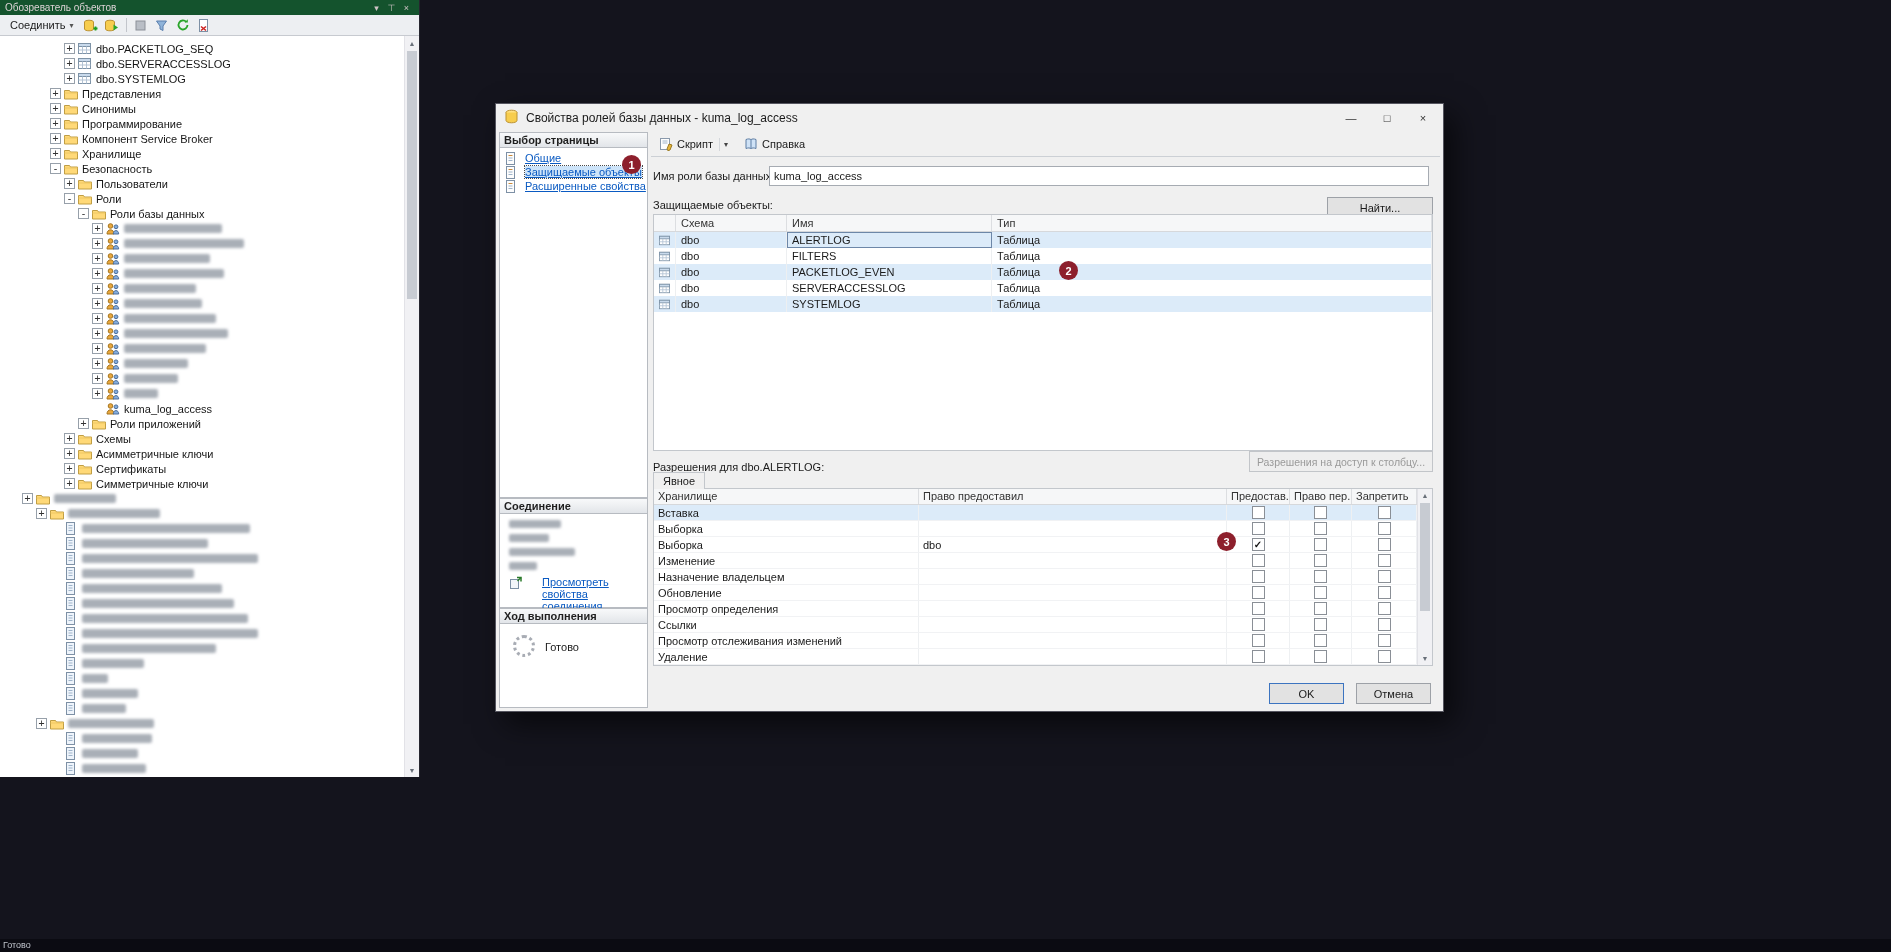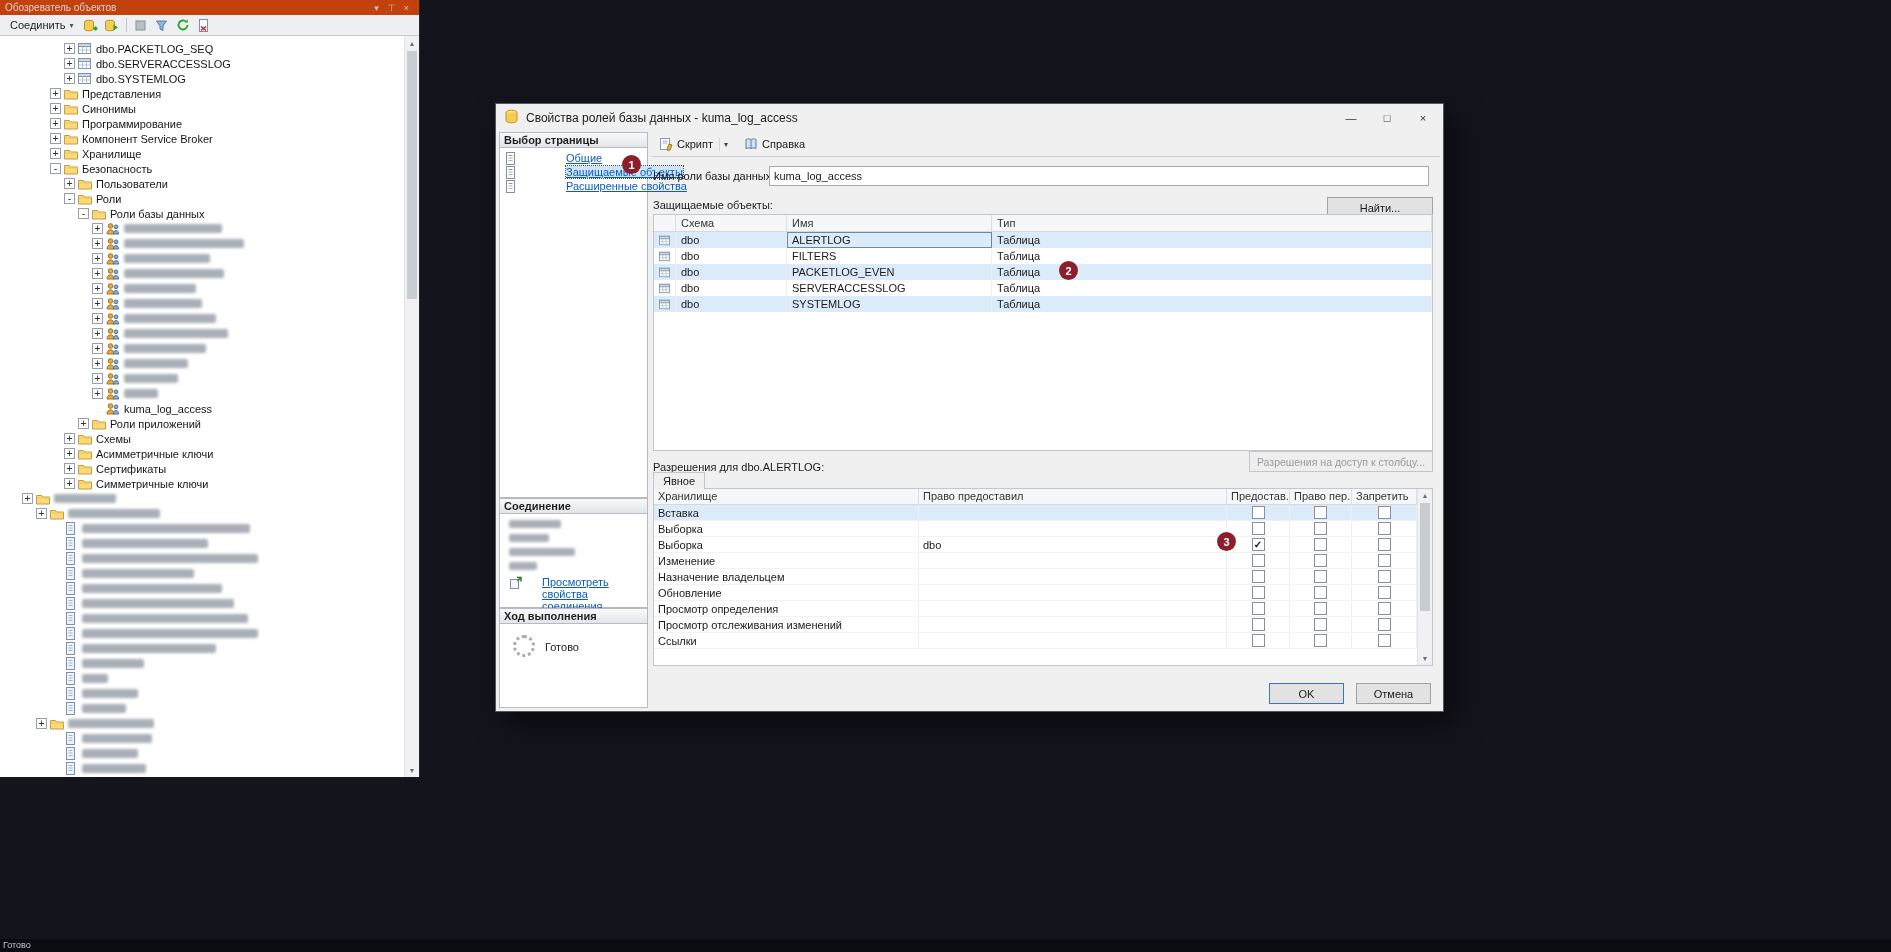--- a/index.html
+++ b/index.html
@@ -1,21 +1,21 @@
 <!DOCTYPE html>
 <html><head>
 <meta charset="utf-8">
 <style>
 *{box-sizing:border-box;margin:0;padding:0;}
 html,body{width:1891px;height:952px;}
 body{position:relative;background:#14141d;font-family:"Liberation Sans",sans-serif;overflow:hidden;}
 
 
 #oe{position:absolute;left:0;top:0;width:420px;height:777px;background:#fff;display:flex;flex-direction:column;border-right:1px solid #26262f;}
-.oe-titlebar{height:15px;background:#c2410c;color:#ddd4d6;font-size:10px;display:flex;align-items:center;padding:0 5px;flex:none;}
+.oe-titlebar{height:15px;background:#14532d;color:#ddd4d6;font-size:10px;display:flex;align-items:center;padding:0 5px;flex:none;}
 .oe-title{flex:1;}
 .oe-tb-btn{width:15px;text-align:center;color:#cfc3c6;font-size:9px;cursor:default;}
 .oe-toolbar{height:21px;background:#edeff2;border-bottom:1px solid #c7cad0;display:flex;align-items:center;padding:0 3px;flex:none;}
 .connect-btn{display:flex;align-items:center;gap:4px;font-size:11px;color:#1c1c1c;padding:1px 6px;background:none;border:1px solid transparent;font-family:"Liberation Sans",sans-serif;}
 .caret{font-size:8px;color:#555;}
 .tb-icons{display:flex;align-items:center;gap:1px;}
 .tb-icon{width:20px;height:18px;display:flex;align-items:center;justify-content:center;}
 .tb-sep{width:1px;height:14px;background:#c2c5cb;margin:0 3px;}
 .oe-tree{flex:1;position:relative;background:#fff;overflow:hidden;}
 .tree-rows{padding-top:5px;}
@@ -31,21 +31,21 @@
 
 
 #dlg{position:absolute;left:495px;top:103px;width:949px;height:609px;background:#f0f0f0;border:1px solid #55555f;box-shadow:10px 12px 28px rgba(0,0,0,.6);font-size:11px;color:#1a1a1a;}
 .dlg-titlebar{position:absolute;left:0;top:0;right:0;height:28px;display:flex;align-items:center;padding-left:8px;gap:7px;font-size:12px;}
 .win-btns{position:absolute;right:2px;top:0;display:flex;height:28px;}
 .win-btn{width:36px;display:flex;align-items:center;justify-content:center;font-size:11px;color:#333;}
 .sect-hdr{position:absolute;left:3px;width:149px;height:16px;background:linear-gradient(#f8f9fa,#e2e5e9);border:1px solid #b7bbc1;font-weight:bold;font-size:11px;padding:1px 4px;color:#1f1f1f;}
 #hdr-pages{top:28px;}
 #pages-panel{position:absolute;left:3px;top:44px;width:149px;height:350px;background:#fff;border:1px solid #b7bbc1;border-top:none;padding-top:3px;}
 .page-item{height:14px;display:flex;align-items:center;gap:3px;padding-left:4px;font-size:11px;white-space:nowrap;}
-.page-link{color:#0a5ac2;text-decoration:underline;margin-left:41px;}
+.page-link{color:#0a5ac2;text-decoration:underline;}
 .page-item.selected .page-link{background:#cde4f9;outline:1px dotted #4a4a4a;}
 #hdr-conn{top:394px;}
 #conn-panel{position:absolute;left:3px;top:410px;width:149px;height:94px;background:#fff;border:1px solid #b7bbc1;border-top:none;padding:6px 8px 0 9px;}
 .conn-red{height:8px;background:#a9afb7;border-radius:2px;filter:blur(1.5px);margin-bottom:6px;}
 .conn-link{display:flex;gap:19px;margin-top:4px;align-items:flex-start;}
 .conn-link-text{color:#0a5ac2;text-decoration:underline;font-size:11px;width:112px;line-height:12px;display:inline-block;}
 #hdr-prog{top:504px;}
 #prog-panel{position:absolute;left:3px;top:520px;width:149px;height:84px;background:#fff;border:1px solid #b7bbc1;border-top:none;}
 .spinner{position:absolute;left:13px;top:11px;width:22px;height:22px;border:3px dotted #a8acb4;border-radius:50%;}
 .prog-text{position:absolute;left:45px;top:17px;font-size:11px;}
@@ -982,34 +982,47 @@
             <span class="checkbox"></span>
           </div>
           <div class="pc3 cb-cell">
             <span class="checkbox"></span>
           </div>
           <div class="pc4 cb-cell">
             <span class="checkbox"></span>
           </div>
         </div>
         <div class="pg-row">
+          <div class="pc0">Ссылки</div>
+          <div class="pc1"></div>
+          <div class="pc2 cb-cell">
+            <span class="checkbox"></span>
+          </div>
+          <div class="pc3 cb-cell">
+            <span class="checkbox"></span>
+          </div>
+          <div class="pc4 cb-cell">
+            <span class="checkbox"></span>
+          </div>
+        </div>
+        <div class="pg-row">
           <div class="pc0">Просмотр отслеживания изменений</div>
           <div class="pc1"></div>
           <div class="pc2 cb-cell">
             <span class="checkbox"></span>
           </div>
           <div class="pc3 cb-cell">
             <span class="checkbox"></span>
           </div>
           <div class="pc4 cb-cell">
             <span class="checkbox"></span>
           </div>
         </div>
         <div class="pg-row">
-          <div class="pc0">Ссылки</div>
+          <div class="pc0">Удаление</div>
           <div class="pc1"></div>
           <div class="pc2 cb-cell">
             <span class="checkbox"></span>
           </div>
           <div class="pc3 cb-cell">
             <span class="checkbox"></span>
           </div>
           <div class="pc4 cb-cell">
             <span class="checkbox"></span>
           </div>

